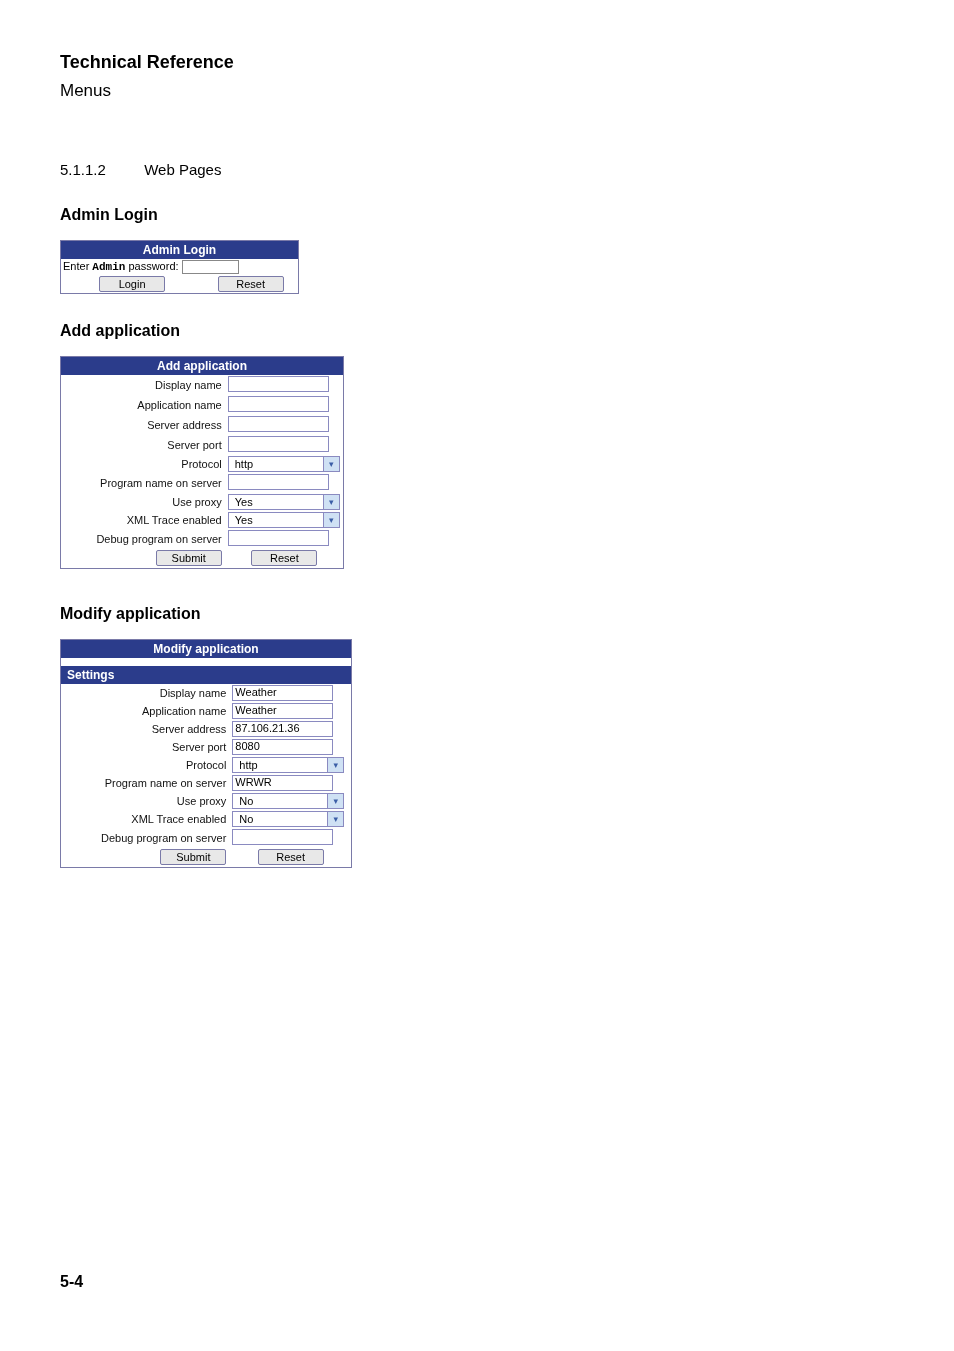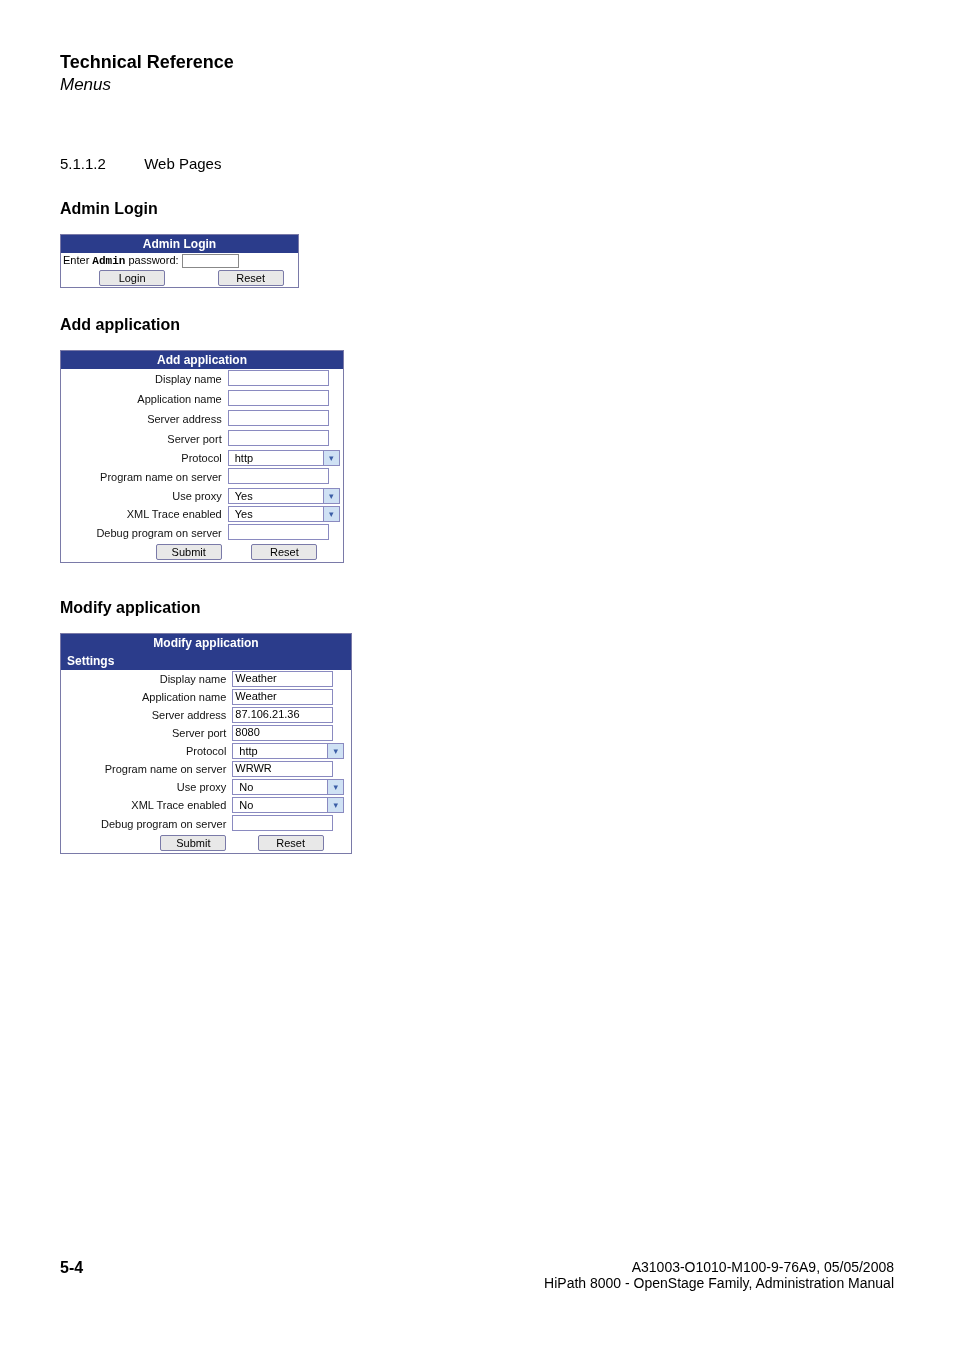--- a/index.html
+++ b/index.html
@@ -13,23 +13,22 @@
     box-sizing: border-box;
     position: relative;
     background: #fff;
   }
   .heading-tech {
     font-weight: bold;
     font-size: 18px;
     margin: 0;
   }
   .heading-menus {
-    font-style: italic;
     font-size: 17px;
-    margin-top: 2px;
+    margin-top: 8px;
   }
   .section-num-title {
     font-weight: normal;
     font-size: 15px;
     margin-top: 60px;
   }
   .section-num-title .num {
     display: inline-block;
     width: 80px;
   }
@@ -53,20 +52,21 @@
     text-align: center;
     padding: 2px 4px;
     font-size: 12px;
   }
   .panel .subbar {
     background: #2b3c8b;
     color: #fff;
     font-weight: bold;
     padding: 2px 6px;
     font-size: 12px;
+    margin-top: 8px;
   }
   .panel .body {
     padding: 0;
   }
   .panel table {
     border-collapse: collapse;
     width: 100%;
   }
   .panel td {
     padding: 1px 2px 1px 4px;
@@ -358,17 +358,13 @@
           <span class="btn">Reset</span>
         </td>
       </tr>
     </tbody>
       </table>
   </div>
 </div>
 
 <div class="footer">
   <span class="page-num">5-4</span>
-  <span class="right">
-    <span>A31003-O1010-M100-9-76A9, 05/05/2008</span><br>
-    <span>HiPath 8000 - OpenStage Family, Administration Manual</span>
-  </span>
 </div>
 
 </body></html>

